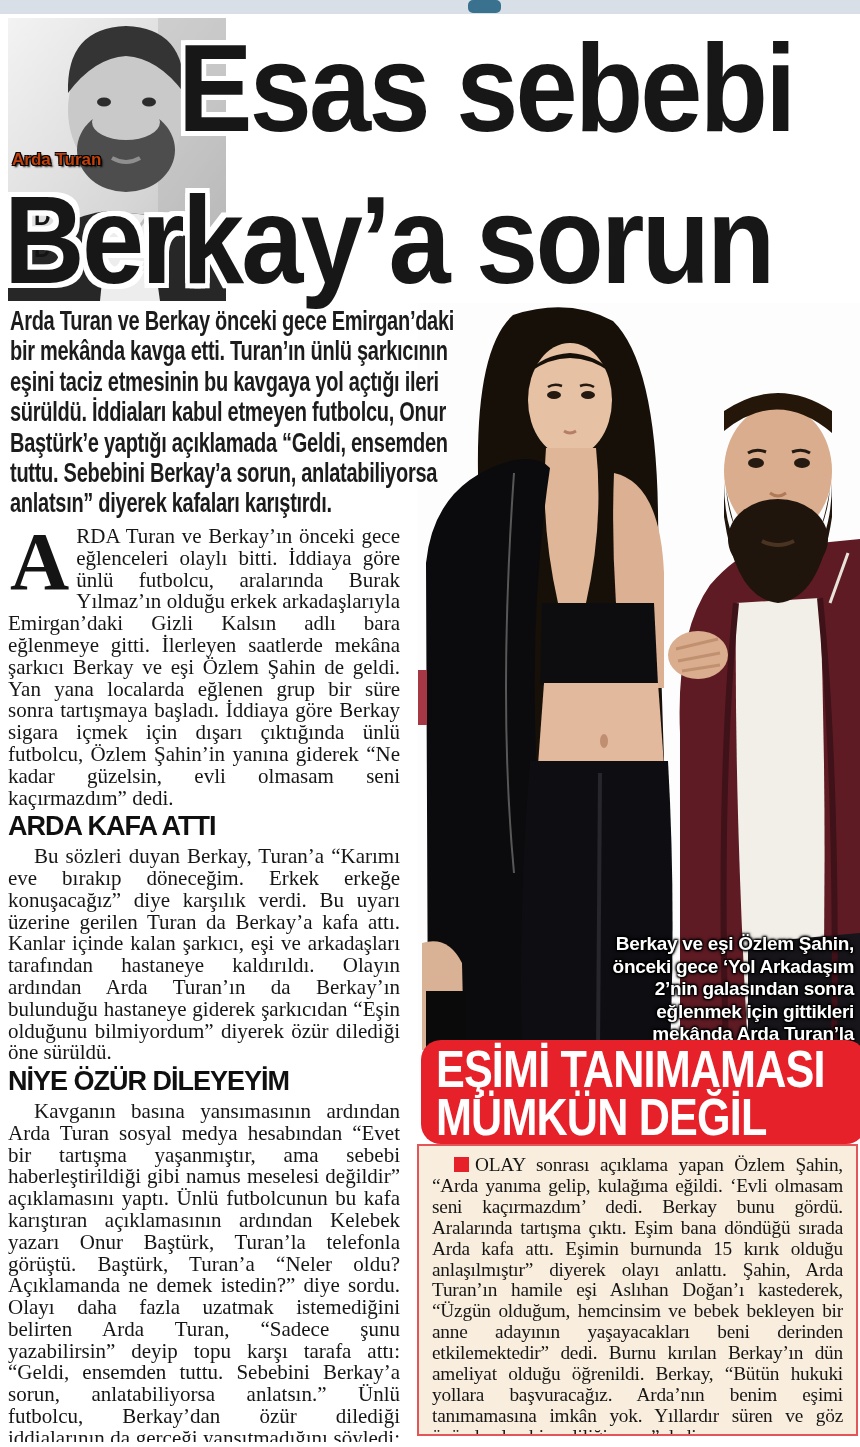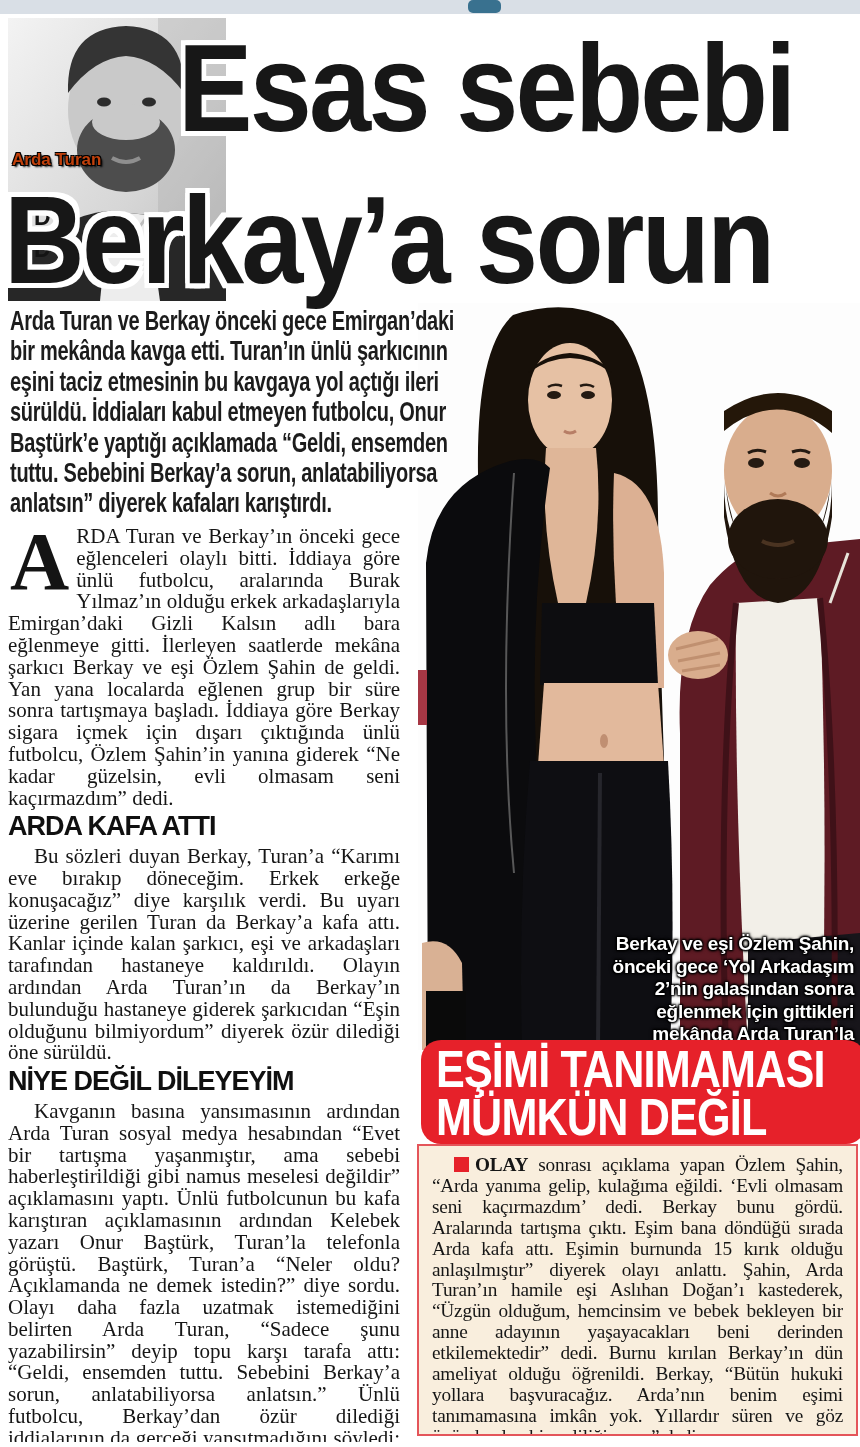--- a/index.html
+++ b/index.html
@@ -49,21 +49,21 @@
   .banner-line{font-size:52px;font-weight:bold;color:#fff;line-height:48px;letter-spacing:-1px;
     transform:scaleX(0.83);transform-origin:left top;white-space:nowrap;padding-left:18px;}
   .banner-line.b1{margin-top:5px;}
 
   
   .sidebar{position:absolute;left:417px;top:1144px;width:441px;height:292px;background:#f9eedd;
     border:2px solid #e4555a;box-sizing:border-box;padding:9px 13px 8px 13px;overflow:hidden;z-index:15;
     font-family:"Liberation Serif",serif;font-size:19.3px;line-height:20.9px;letter-spacing:-0.2px;
     text-align:justify;color:#161616;}
   .sidebar p{margin:0;text-indent:22px;}
-  .sidebar .lead-word{font-weight:bold;}
+  .sidebar .lead-word{font-weight:normal;}
 
   svg{display:block;}
 </style>
 </head>
 <body>
 
 <div id="canvas">
 
   <div class="topbar">
     <div class="topbar-pill"></div>
@@ -156,21 +156,21 @@
 
   <div class="headline line1">Esas sebebi</div>
   <div class="headline line2">Berkay’a sorun</div>
 
   <div class="lead">Arda Turan ve Berkay önceki gece Emirgan’daki bir mekânda kavga etti. Turan’ın ünlü şarkıcının eşini taciz etmesinin bu kavgaya yol açtığı ileri sürüldü. İddiaları kabul etmeyen futbolcu, Onur Baştürk’e yaptığı açıklamada “Geldi, ensemden tuttu. Sebebini Berkay’a sorun, anlatabiliyorsa anlatsın” diyerek kafaları karıştırdı.</div>
 
   <div class="column">
     <p><span class="dropcap">A</span><span>RDA Turan ve Berkay’ın önceki gece eğlenceleri olaylı bitti. İddiaya göre ünlü futbolcu, aralarında Burak Yılmaz’ın olduğu erkek arkadaşlarıyla Emirgan’daki Gizli Kalsın adlı bara eğlenmeye gitti. İlerleyen saatlerde mekâna şarkıcı Berkay ve eşi Özlem Şahin de geldi. Yan yana localarda eğlenen grup bir süre sonra tartışmaya başladı. İddiaya göre Berkay sigara içmek için dışarı çıktığında ünlü futbolcu, Özlem Şahin’in yanına giderek “Ne kadar güzelsin, evli olmasam seni kaçırmazdım” dedi.</span></p>
     <div class="sect-head">ARDA KAFA ATTI</div>
     <p class="indent">Bu sözleri duyan Berkay, Turan’a “Karımı eve bırakıp döneceğim. Erkek erkeğe konuşacağız” diye karşılık verdi. Bu uyarı üzerine gerilen Turan da Berkay’a kafa attı. Kanlar içinde kalan şarkıcı, eşi ve arkadaşları tarafından hastaneye kaldırıldı. Olayın ardından Arda Turan’ın da Berkay’ın bulunduğu hastaneye giderek şarkıcıdan “Eşin olduğunu bilmiyordum” diyerek özür dilediği öne sürüldü.</p>
-    <div class="sect-head">NİYE DEĞİL DİLEYEYİM</div>
+    <div class="sect-head">NİYE ÖZÜR DİLEYEYİM</div>
     <p class="indent">Kavganın basına yansımasının ardından Arda Turan sosyal medya hesabından “Evet bir tartışma yaşanmıştır, ama sebebi haberleştirildiği gibi namus meselesi değildir” açıklamasını yaptı. Ünlü futbolcunun bu kafa karıştıran açıklamasının ardından Kelebek yazarı Onur Baştürk, Turan’la telefonla görüştü. Baştürk, Turan’a “Neler oldu? Açıklamanda ne demek istedin?” diye sordu. Olayı daha fazla uzatmak istemediğini belirten Arda Turan, “Sadece şunu yazabilirsin” deyip topu karşı tarafa attı: “Geldi, ensemden tuttu. Sebebini Berkay’a sorun, anlatabiliyorsa anlatsın.” Ünlü futbolcu, Berkay’dan özür dilediği iddialarının da gerçeği yansıtmadığını söyledi: “Öyle bir şey yapmadım, niye özür dileyeyim?”</p>
 
   </div>
 
   <div class="photo-caption">Berkay ve eşi Özlem Şahin, önceki gece ‘Yol Arkadaşım 2’nin galasından sonra eğlenmek için gittikleri mekânda Arda Turan’la kavga etti.</div>
 
   <div class="banner">
     <div class="banner-line b1">EŞİMİ TANIMAMASI</div>
     <div class="banner-line">MÜMKÜN DEĞİL</div>
   </div>

